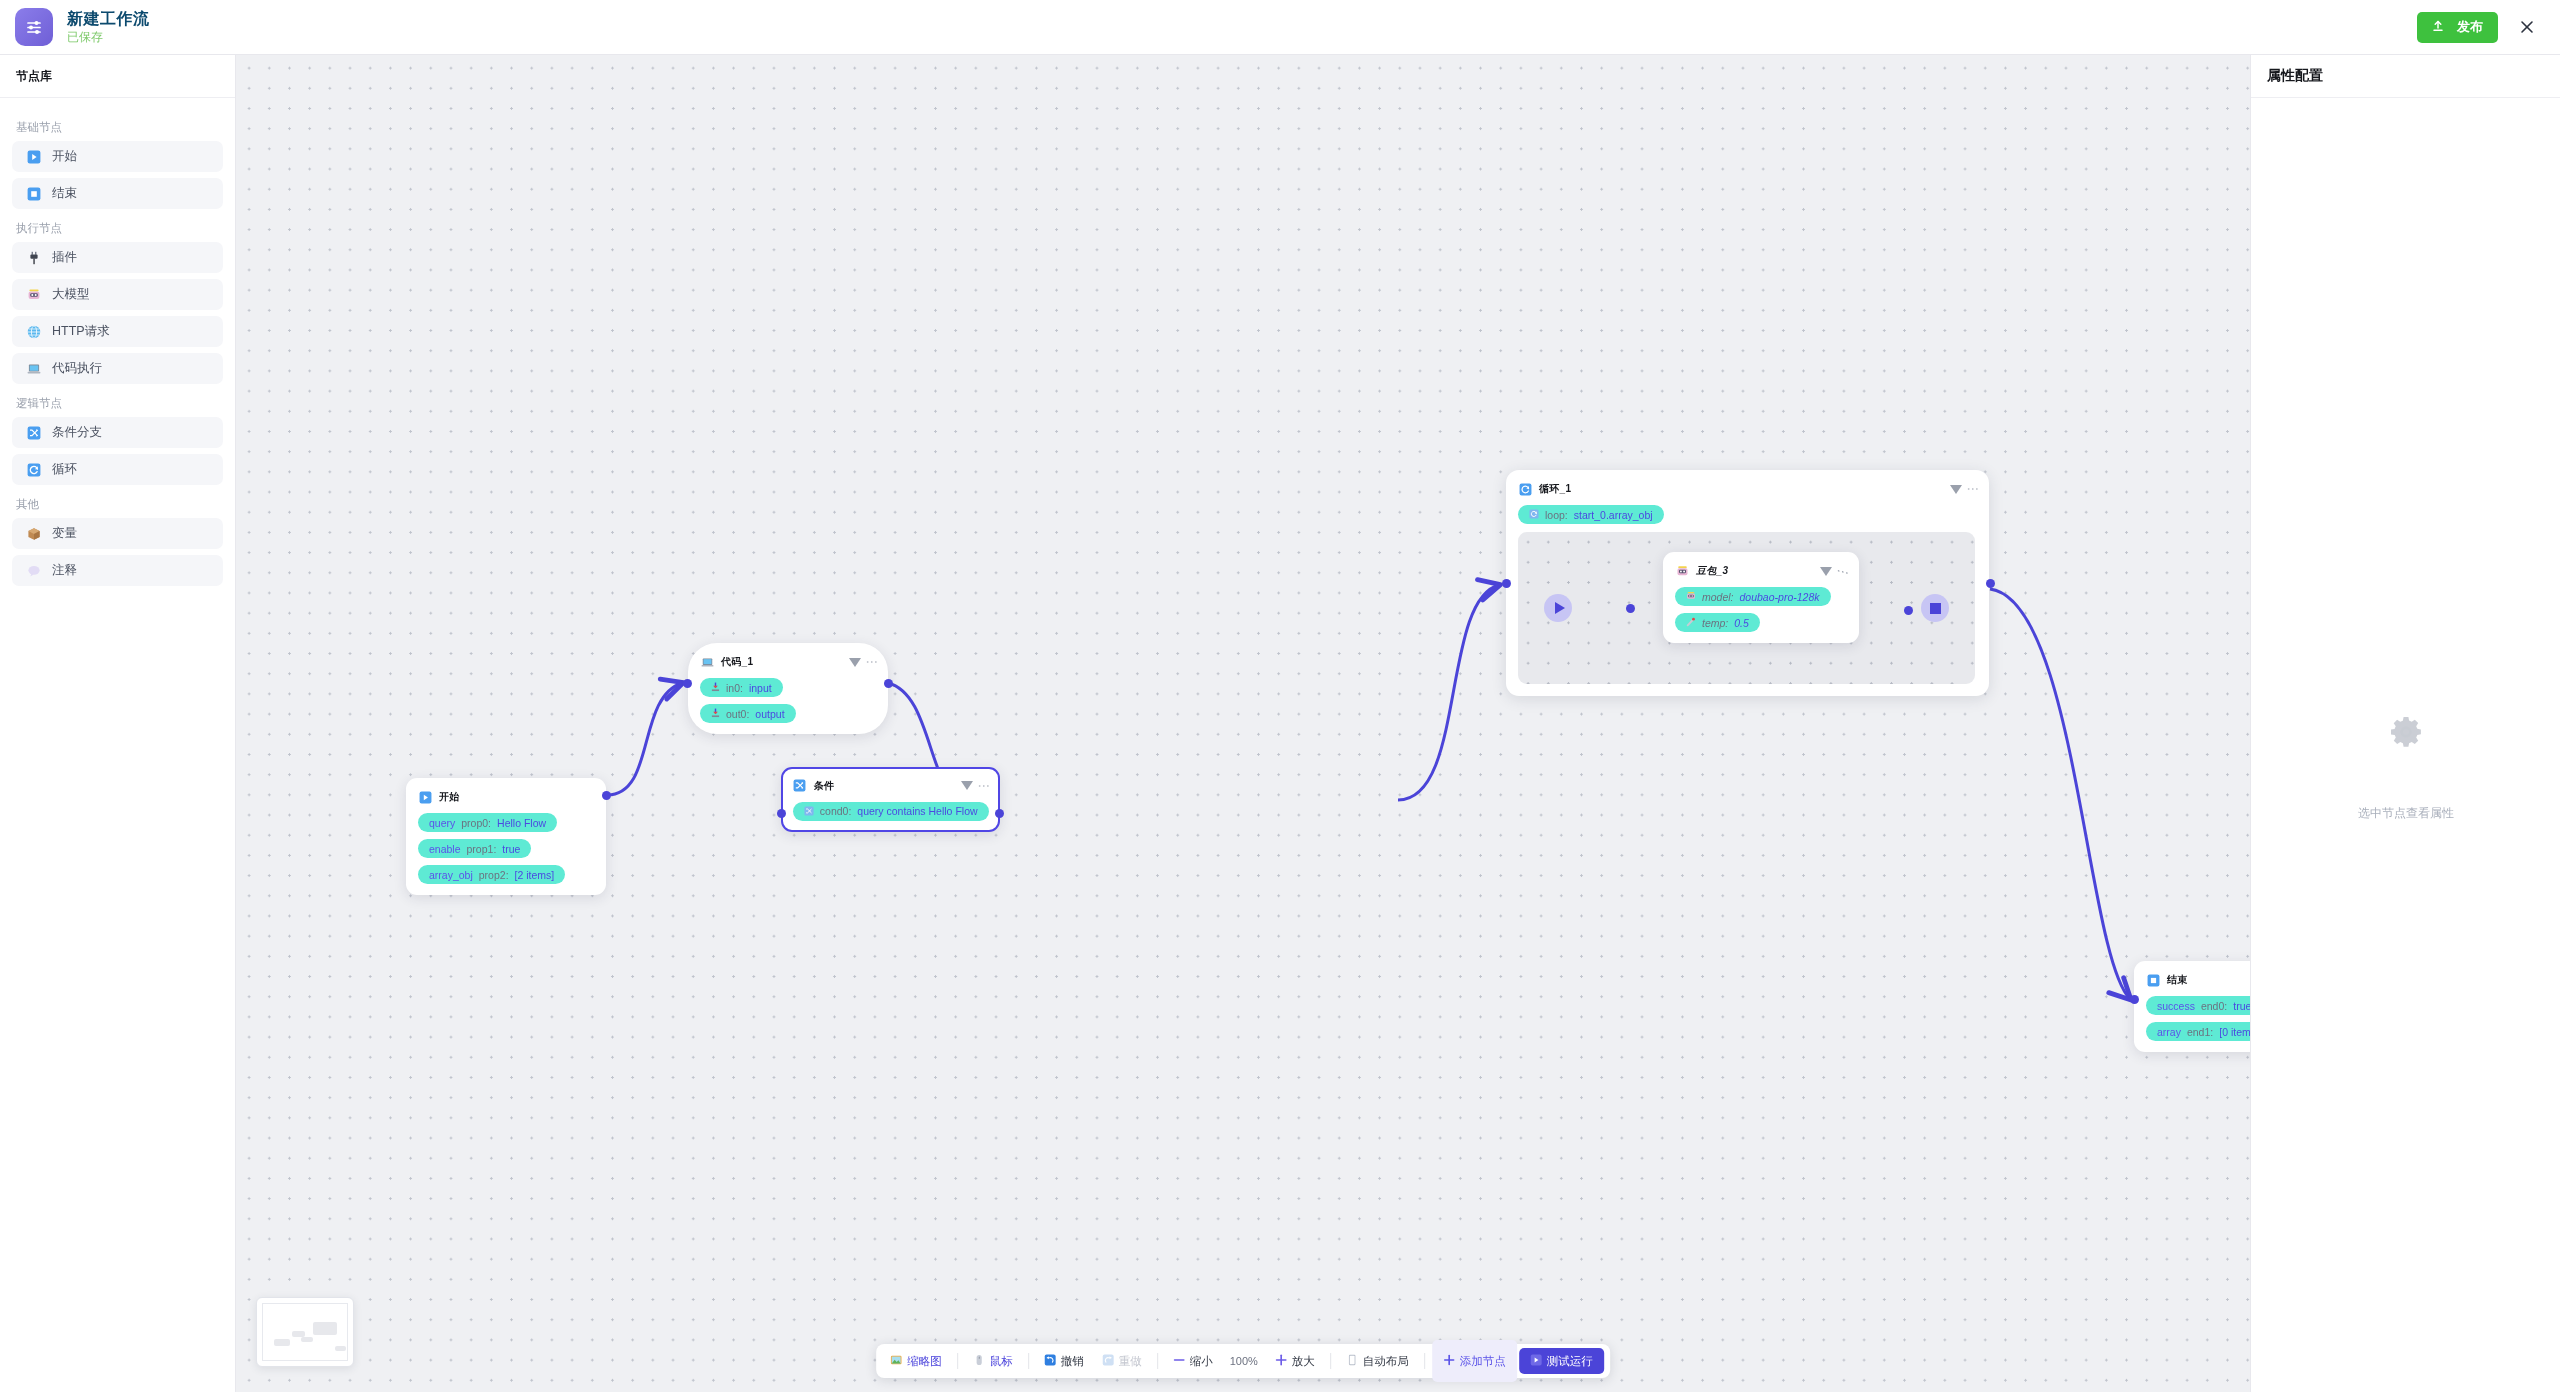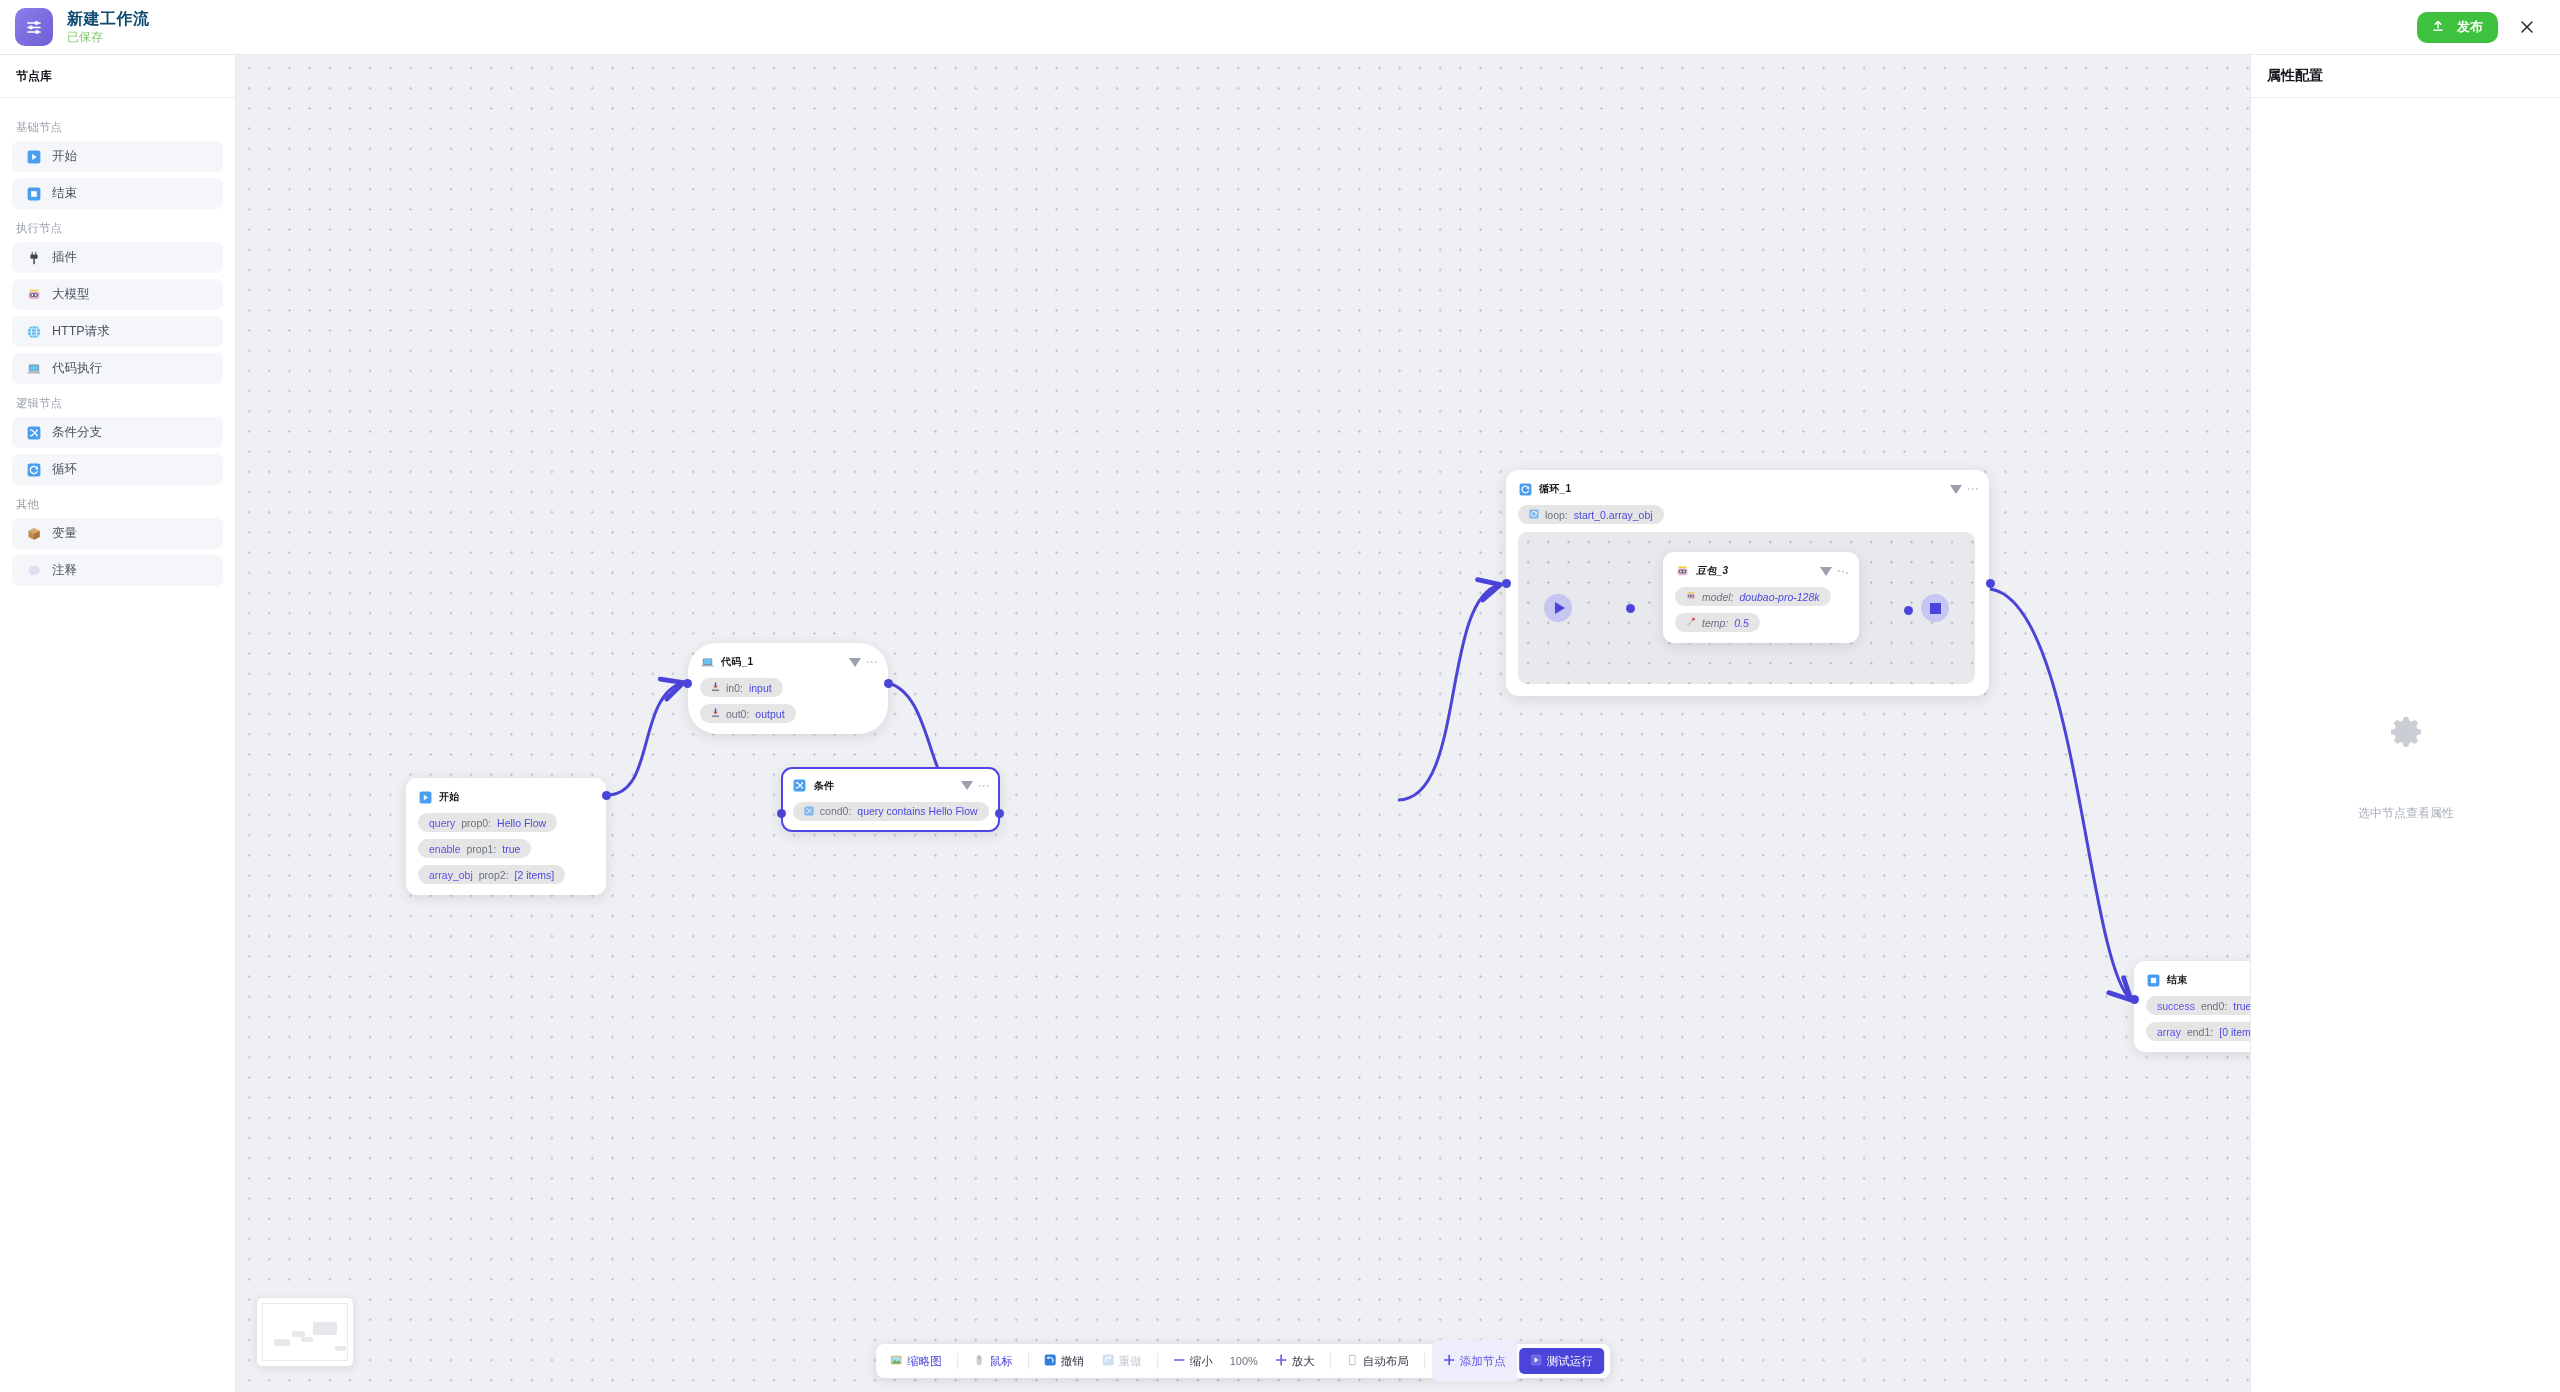--- a/index.html
+++ b/index.html
@@ -23,21 +23,21 @@
     flex-shrink: 0;
   }
   #title-block { margin-left: 14px; line-height: 1.1; }
   #wf-title { font-size: 16px; font-weight: bold; color: #0c4a6e; letter-spacing: .5px; }
   #wf-status { font-size: 12px; color: #7dc96a; margin-top: 3px; }
   #topbar-right {
     margin-left: auto; display: flex; align-items: center; gap: 18px;
     padding-right: 22px;
   }
   #publish-btn {
-    background: #3ec13e; color: #fff; border: none; border-radius: 10px;
+    background: #3ec13e; color: #fff; border: none; border-radius: 5px;
     height: 31px; padding: 0 15px; font-size: 13px; font-weight: 600;
     display: flex; align-items: center; gap: 13px; cursor: pointer;
     font-family: "Liberation Sans", sans-serif;
   }
   #close-btn {
     width: 22px; height: 22px; color: #3a3f4b; font-size: 19px;
     display: flex; align-items: center; justify-content: center; cursor: pointer;
     line-height: 1;
   }
 
@@ -98,21 +98,21 @@
     padding: 10px 12px 11px 12px; cursor: move;
   }
   .wfnode.selected { border: 2.2px solid #5046e5; padding: 7.8px 9.8px 8.8px 9.8px; }
   .wf-head { display: flex; align-items: center; height: 18px; }
   .wf-ico { width: 14px; height: 14px; display: inline-flex; align-items: center; justify-content: center; font-size: 12px; margin-right: 7px; line-height: 1;}
   .wf-name { font-size: 10px; font-weight: bold; color: #16181d; letter-spacing: .3px; }
   .wf-actions { margin-left: auto; display: flex; align-items: center; gap: 7px; }
   .caret { width: 0; height: 0; border-left: 6px solid transparent; border-right: 6px solid transparent; border-top: 9px solid #9aa0ac; cursor: pointer; }
   .dots { color: #9aa0ac; font-size: 12px; letter-spacing: 0; line-height: 8px; cursor: pointer; writing-mode: vertical-rl; }
   .wf-field {
-    margin-top: 7px; background: #e5e5e5; border-radius: 11px;
+    margin-top: 7px; background: #5eead4; border-radius: 11px;
     height: 19px; display: inline-flex; align-items: center;
     padding: 0 11px; font-size: 10.5px; gap: 6px; white-space: nowrap;
   }
   .wf-field .fkey { color: #6b7280; }
   .wf-field .fval { color: #4b4ae0; }
   .wf-field .fname { color: #5b53e8; }
   .fico { font-size: 9.5px; line-height: 1; }
   .wf-rows { display: flex; flex-direction: column; align-items: flex-start; }
 
   

